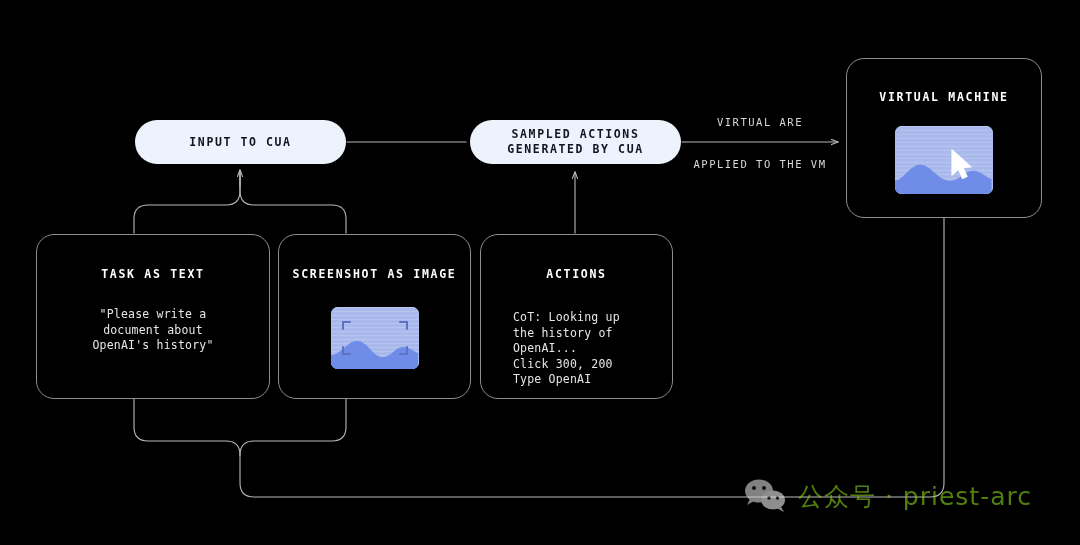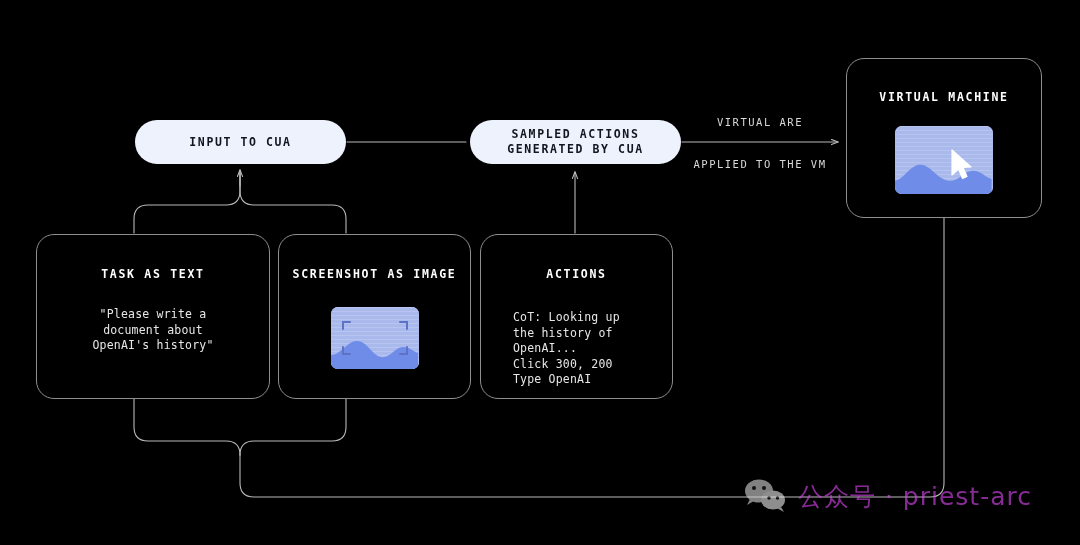--- a/index.html
+++ b/index.html
@@ -42,21 +42,21 @@
   .thumb .sky{position:absolute;inset:0;background:#a9b9ec;}
   .thumb .scan{position:absolute;inset:0;
     background:repeating-linear-gradient(to bottom,rgba(255,255,255,.16) 0 1px,rgba(255,255,255,0) 1px 4px);}
   .thumb .hill{position:absolute;left:0;right:0;bottom:0;height:58%;}
   .thumb .brackets{position:absolute;inset:0;}
 
   .cursor{position:absolute;}
 
   
   .watermark{position:absolute;display:flex;align-items:center;gap:10px;opacity:.62;}
-  .wm-text{color:#d946ef;font-size:25px;letter-spacing:1px;
+  .wm-text{color:#84cc16;font-size:25px;letter-spacing:1px;
            font-family:"DejaVu Sans","Liberation Sans",sans-serif;}
 </style>
 </head>
 <body>
 
 <div id="stage">
 
   <svg class="wires" viewBox="0 0 1080 545">
     <defs>
       <marker id="arrow" markerWidth="9" markerHeight="9" refX="7.2" refY="3.2" orient="auto" markerUnits="userSpaceOnUse">

